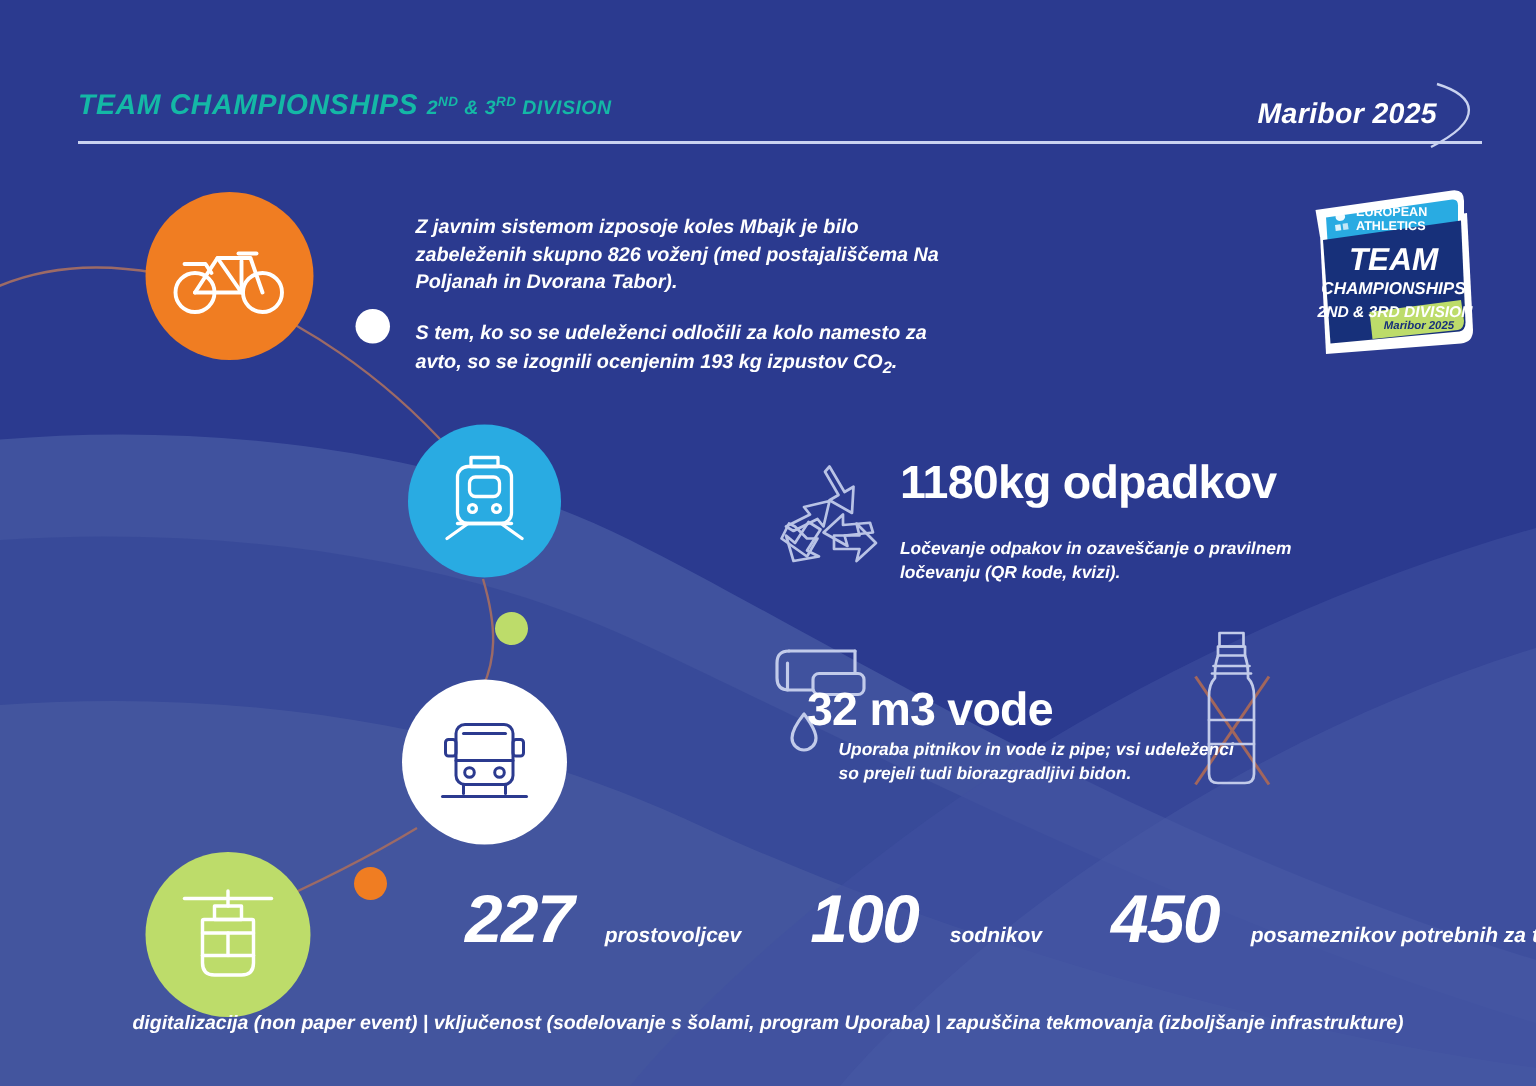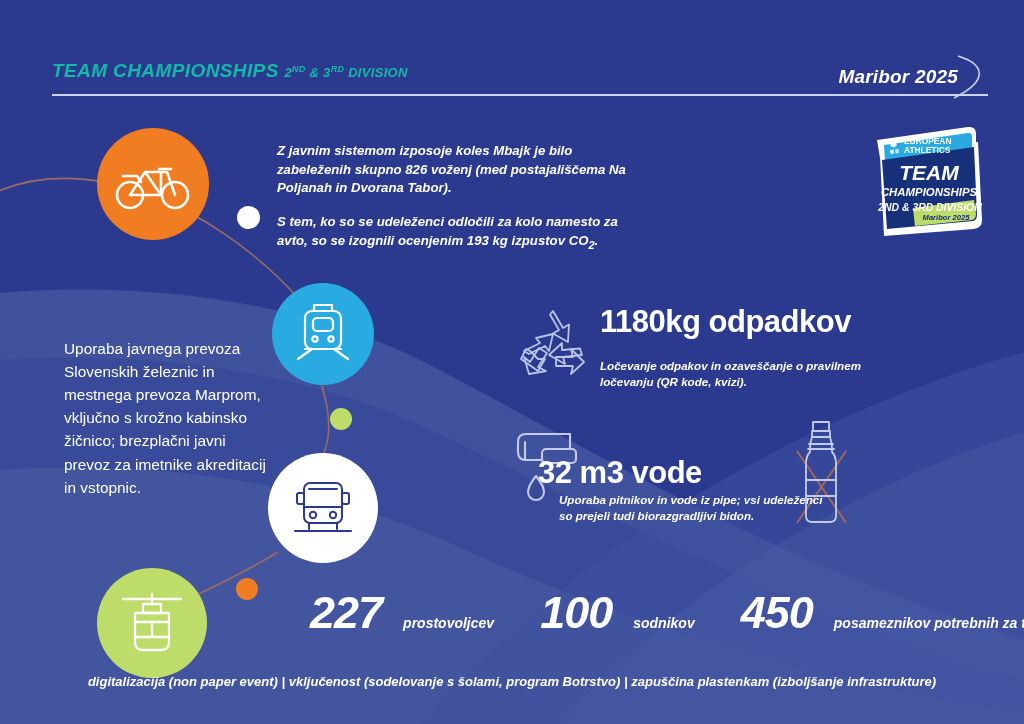--- a/index.html
+++ b/index.html
@@ -259,21 +259,20 @@
 
   <div class="dot" id="dot-white"></div>
   <div class="dot" id="dot-green"></div>
   <div class="dot" id="dot-orange"></div>
 
   <div class="tb" id="txt-bike">
     <p>Z javnim sistemom izposoje koles Mbajk je bilo  zabeleženih skupno 826 voženj (med  postajališčema Na Poljanah in Dvorana Tabor).</p>
     <p><span>S tem, ko so se udeleženci odločili za kolo namesto za avto, so se izognili ocenjenim 193 kg izpustov CO</span><sub>2</sub>.</p>
   </div>
 
-  <div class="tb" id="txt-transit">Uporaba javnega prevoza Slovenskih železnic in mestnega prevoza Marprom, vključno s krožno kabinsko žičnico; brezplačni javni prevoz za imetnike akreditacij in vstopnic.</div>
 
   <svg style="position:absolute;left:516px;top:305px;" width="74" height="74" viewBox="0 0 74 74" aria-hidden="true">
     <g fill="none" stroke="#b9c3e6" stroke-width="1.8" stroke-linejoin="round" stroke-linecap="round">
       <path d="M37,6 L47,23 L53,19.5 L52,37 L37,28.5 L43,25 L34,9.5 Z"></path>
       <path d="M66,50 L47,52 L49,59 L33,50 L46,38 L46,45 L64,43.5 Z"></path>
       <path d="M8,46 L24,38 L20,33 L37,29 L33,46 L29,41 L13,49 Z"></path>
       <path d="M6,48 L24,45 L24,52 L8,52 Z" opacity="0"></path>
       <path d="M10,44 L5,54 L22,66 L29,54 L22,54 L14,46 Z"></path>
       <path d="M64,44 L70,53 L53,66 L46,54 L53,54 L61,46 Z" opacity="0"></path>
       <path d="M20,66 L40,66 L40,59 L54,67 L40,75 L40,68 L20,68 Z" opacity="0"></path>
@@ -328,15 +327,15 @@
       <span class="num-big">100</span>
       <span class="num-lbl">sodnikov</span>
     </div>
     <div class="num-gap"></div>
     <div class="num-group">
       <span class="num-big">450</span>
       <span class="num-lbl">posameznikov potrebnih za tekmovalni dan</span>
     </div>
   </div>
 
-  <div id="footer">digitalizacija (non paper event)  |  vključenost (sodelovanje s šolami, program Botrstvo)  |  zapuščina plastenkam (izboljšanje infrastrukture)</div>
+  <div id="footer">digitalizacija (non paper event)  |  vključenost (sodelovanje s šolami, program Uporaba)  |  zapuščina tekmovanja (izboljšanje infrastrukture)</div>
 
 </div>
 
 </body></html>

